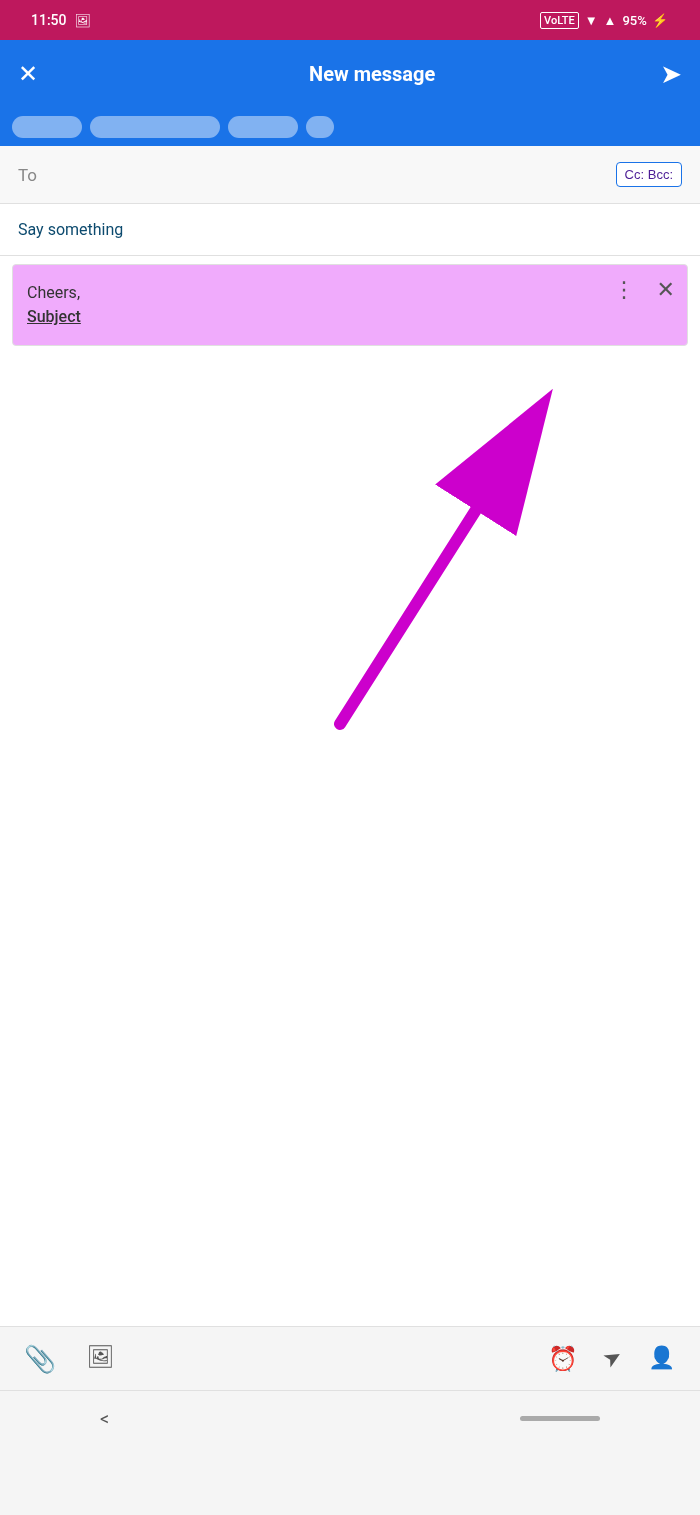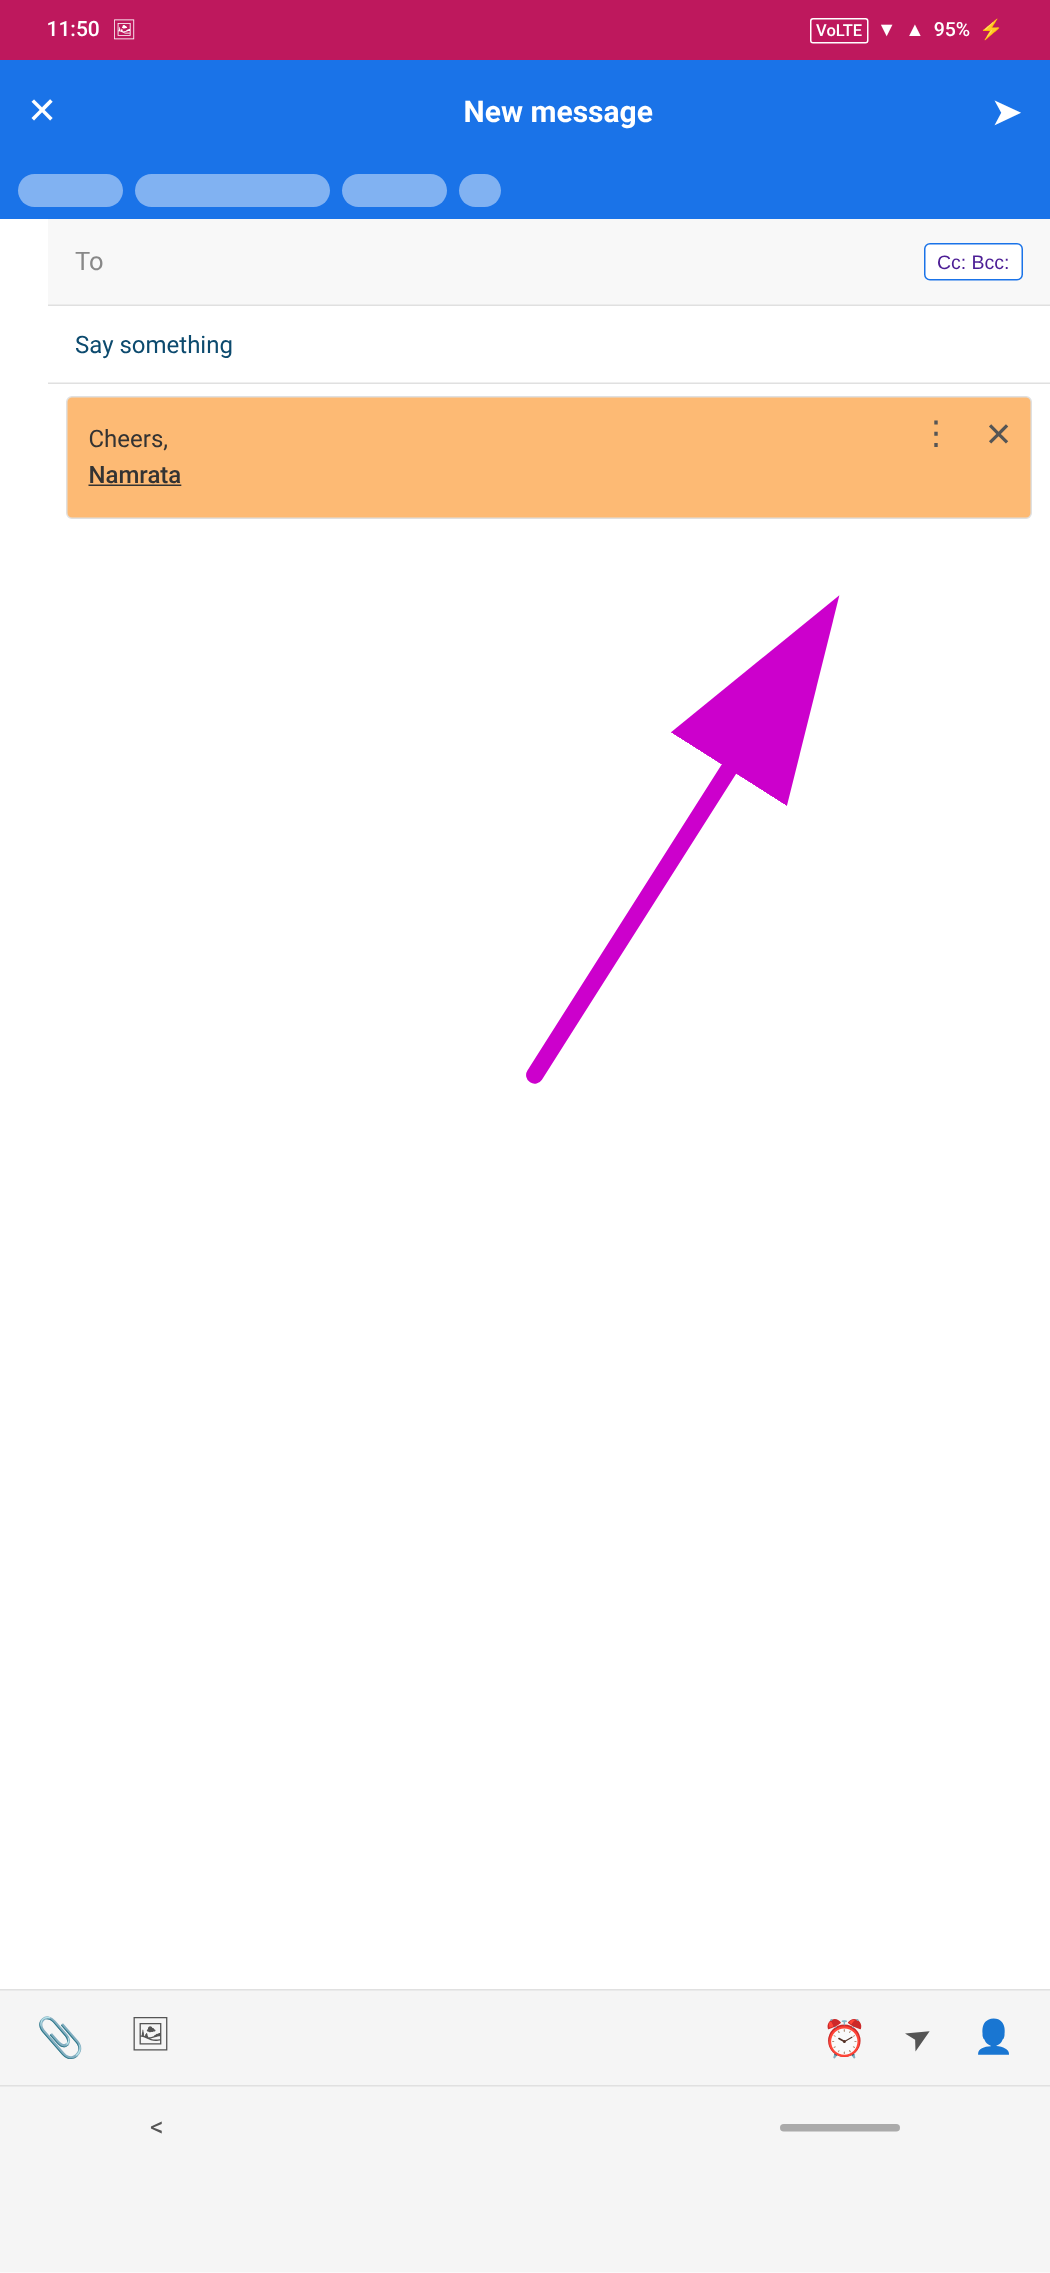--- a/index.html
+++ b/index.html
@@ -149,21 +149,21 @@
       font-size: 16px;
     }
 
     
     .signature-block {
       margin: 8px 12px;
       border: 1px solid #e0e0e0;
       border-radius: 4px;
       padding: 16px 14px;
       position: relative;
-      background: #fdba74;
+      background: #f0abfc;
     }
     .signature-text {
       font-size: 16px;
       color: #333;
       line-height: 1.5;
     }
     .signature-name {
       text-decoration: underline;
       font-weight: 500;
     }
@@ -251,21 +251,20 @@
       width: 80px;
       height: 5px;
       background: #aaa;
       border-radius: 3px;
     }
 
     .compose-wrapper {
       position: relative;
       background: white;
       min-height: 1300px;
-      padding-left: 32px;
     }
   </style>
 </head>
 <body>
 
 <div class="status-bar">
   <div class="status-bar-left">
     <span>11:50</span>
     <span style="font-size:13px;">🖼</span>
   </div>
@@ -304,21 +303,21 @@
   </div>
 
 
   <div class="body-field">
     <span class="body-placeholder">Say something</span>
   </div>
 
   <div class="signature-block">
     <div class="signature-text">
       <div>Cheers,</div>
-      <div class="signature-name">Namrata</div>
+      <div class="signature-name">Subject</div>
     </div>
     <span class="signature-more-btn">⋮</span>
     <span class="signature-close-btn">✕</span>
   </div>
 
   <div class="arrow-container">
     <svg class="arrow-svg" viewBox="0 0 700 420" xmlns="http://www.w3.org/2000/svg">
 
       <defs>
         <marker id="arrowhead" markerWidth="12" markerHeight="8" refX="10" refY="4" orient="auto">

